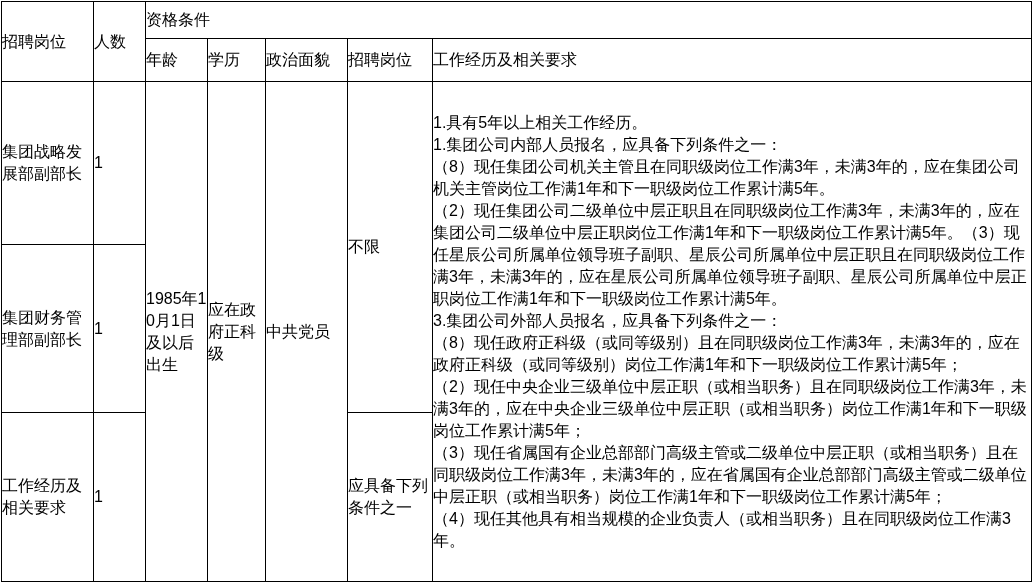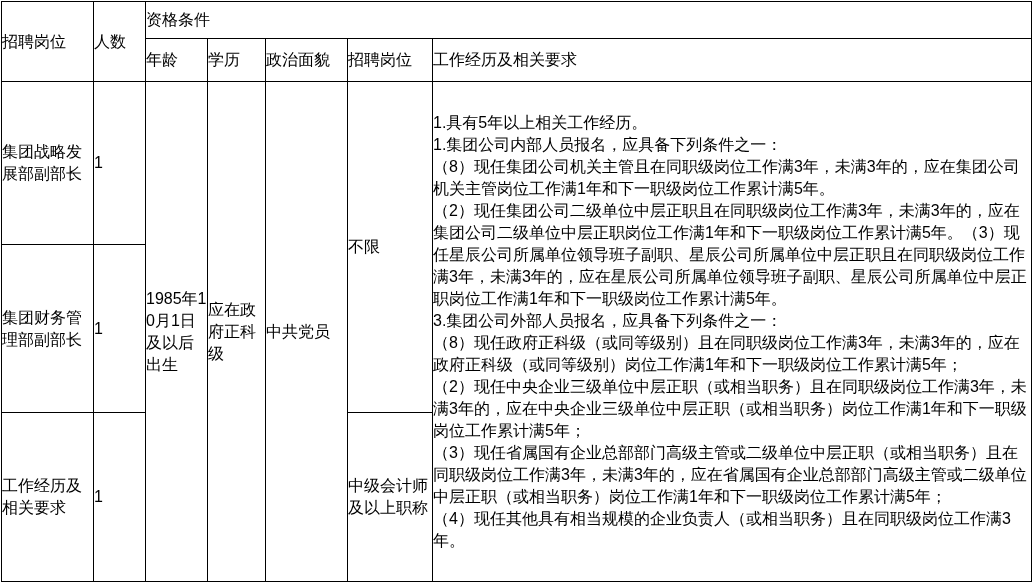--- a/index.html
+++ b/index.html
@@ -110,17 +110,17 @@
     </tr>
 
     <tr class="r2">
       <td class="cell-pos">集团财务管理部副部长</td>
       <td>1</td>
     </tr>
 
     <tr class="r3">
       <td class="cell-pos">工作经历及相关要求</td>
       <td>1</td>
-      <td class="cell-tq">中级会计师及以上职称</td>
+      <td class="cell-tq">应具备下列条件之一</td>
     </tr>
   </tbody>
     </table>
 </div>
 
 </body></html>

